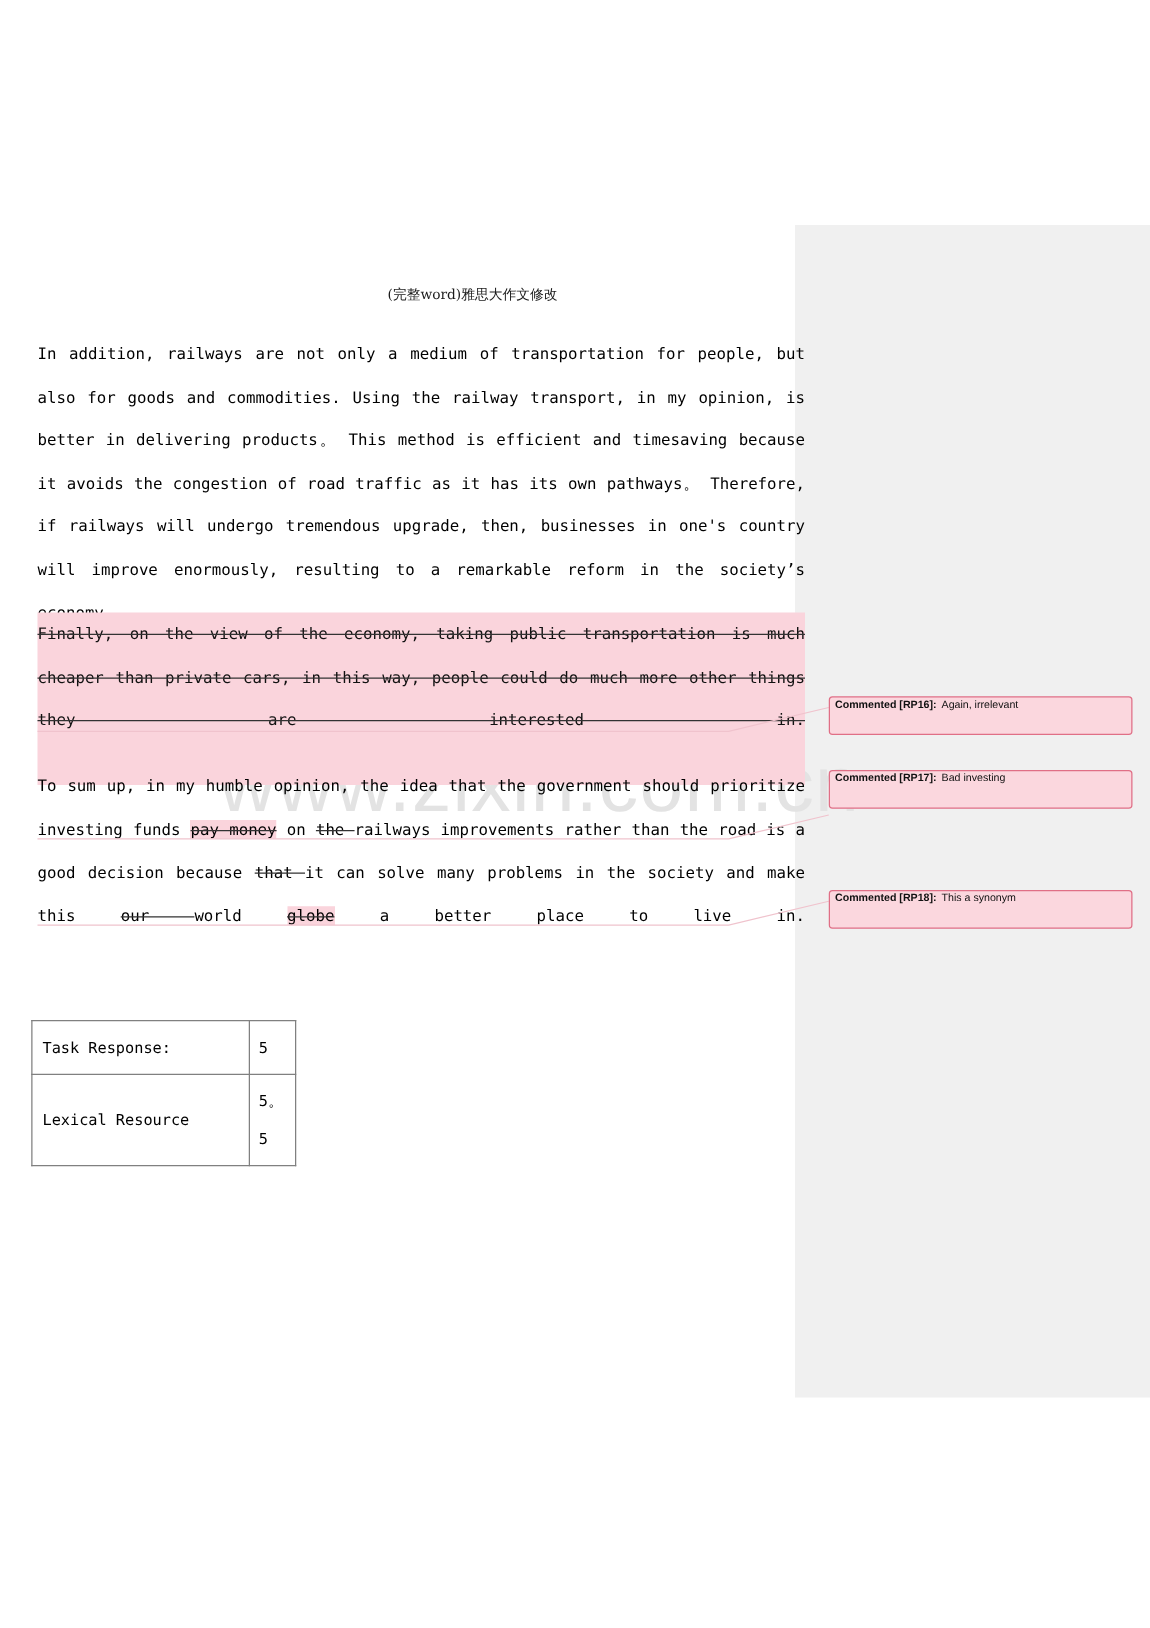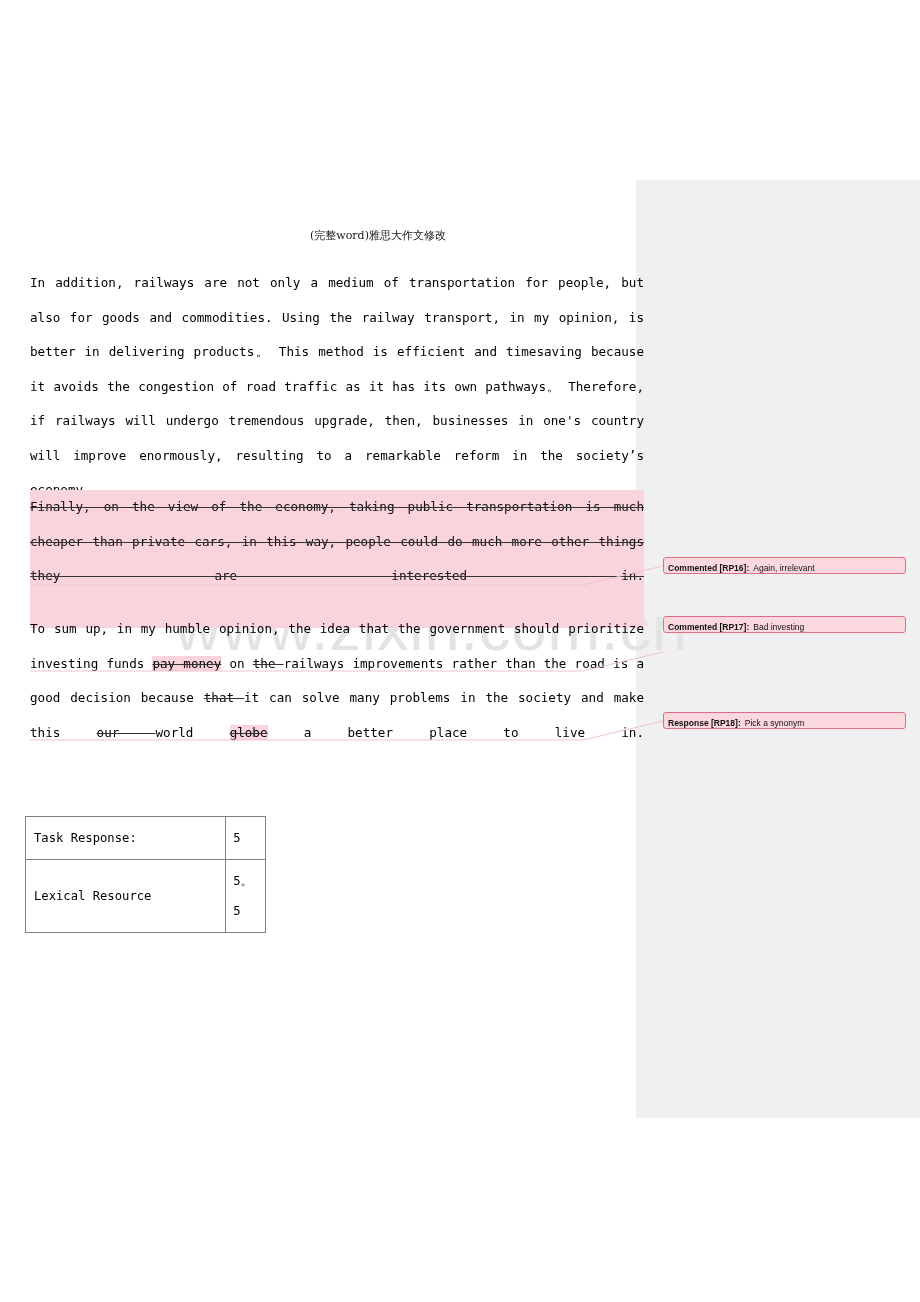--- a/index.html
+++ b/index.html
@@ -99,28 +99,28 @@
   }
   #para-deleted {
     color: #111111;
   }
 
   
   .comment-box {
     position: absolute;
     left: 663px;
     width: 243px;
-    height: 17px;
+    height: 31px;
     box-sizing: border-box;
     background: #fbd7de;
     border: 1px solid #e06f86;
     border-radius: 3px;
     padding: 0 4px;
     display: flex;
-    align-items: flex-end;
+    align-items: flex-start;
     font-family: "Liberation Sans", sans-serif;
     font-size: 8.5px;
     color: #111111;
     white-space: nowrap;
   }
   .comment-tag {
     font-weight: bold;
     margin-right: 4px;
   }
   .comment-body {
@@ -134,21 +134,21 @@
   .anchor-line {
     position: absolute;
     pointer-events: none;
   }
 
   
   #score-table {
     position: absolute;
     left: 25px;
     top: 816px;
-    width: 241px;
+    width: 212px;
     border-collapse: collapse;
     font-family: "DejaVu Sans Mono", monospace;
     font-size: 12.2px;
     color: #000000;
   }
   #score-table td {
     border: 1px solid #808080;
     padding: 0;
     vertical-align: middle;
   }
@@ -201,22 +201,22 @@
     <span class="comment-tag">Commented [RP16]:</span>
     <span class="comment-body">Again, irrelevant</span>
   </div>
 
   <div class="comment-box" id="comment-rp17">
     <span class="comment-tag">Commented [RP17]:</span>
     <span class="comment-body">Bad investing</span>
   </div>
 
   <div class="comment-box" id="comment-rp18">
-    <span class="comment-tag">Response [RP18]:</span>
-    <span class="comment-body">Pick a synonym</span>
+    <span class="comment-tag">Commented [RP18]:</span>
+    <span class="comment-body">This a synonym</span>
   </div>
 
   <table id="score-table">
     <tbody>
       <tr>
         <td class="crit-cell">
           <div class="crit-spread">
             <span>Task Response:</span>
             <span></span>
           </div>

